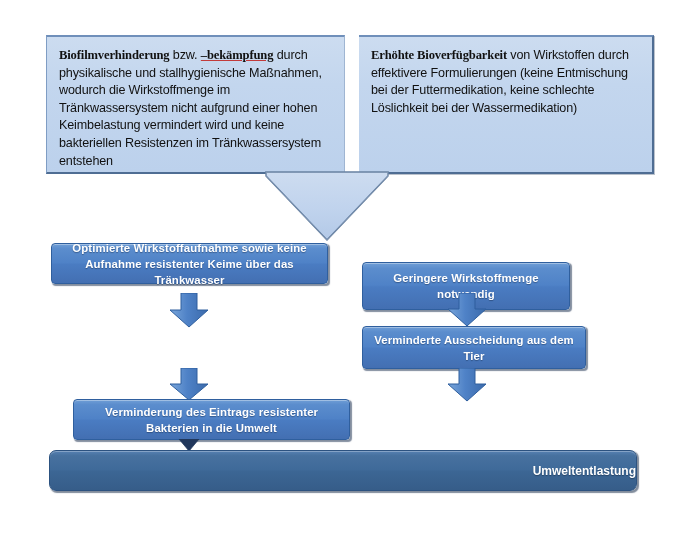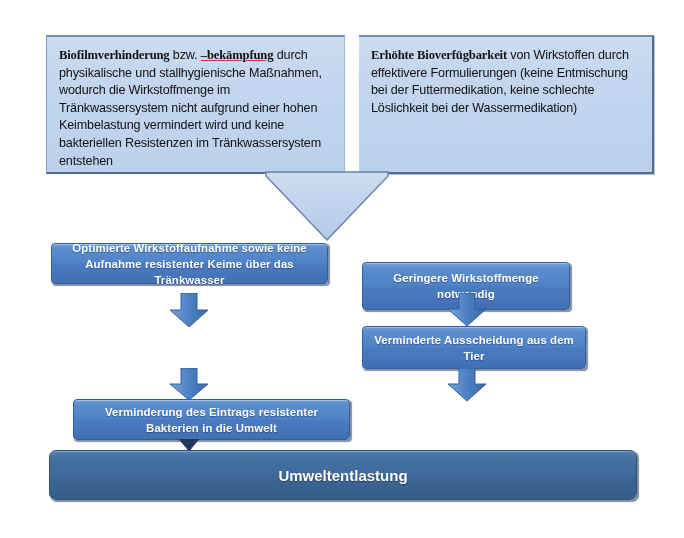--- a/index.html
+++ b/index.html
@@ -93,34 +93,34 @@
   #box-l3 { left: 51px;  top: 399px; width: 277px; height: 41px; margin-left: 22px; }
   #box-r1 { left: 362px; top: 246px; width: 208px; height: 48px; margin-top: 16px; }
   #box-r2 { left: 362px; top: 326px; width: 224px; height: 43px; }
 
   
   #box-bottom {
     position: absolute;
     left: 49px;
     top: 450px;
     width: 588px;
-    height: 50px;
+    height: 41px;
     box-sizing: border-box;
     border-radius: 7px;
     background: linear-gradient(to bottom,
         #5781b2 0%, #47719f 12%, #3f6a99 48%, #3c6694 52%, #365d89 100%);
     border: 1px solid #2c5280;
     box-shadow: 1.5px 1.5px 1px rgba(25,45,75,0.55),
                 inset 0 1px 0 rgba(255,255,255,0.28);
     color: #ffffff;
-    font-size: 15px;
+    font-size: 12px;
     font-weight: bold;
     display: flex;
     align-items: center;
-    justify-content: center;
+    justify-content: flex-end;
     text-shadow: 0 1px 1px rgba(15,35,60,0.5);
   }
 
   
   .conn {
     position: absolute;
   }
   #conn-l1 { left: 168px; top: 293px; width: 42px; height: 35px; }
   #conn-l2 { left: 168px; top: 368px; width: 42px; height: 33px; }
   #conn-l3 { left: 168px; top: 439px; width: 42px; height: 13px; }

